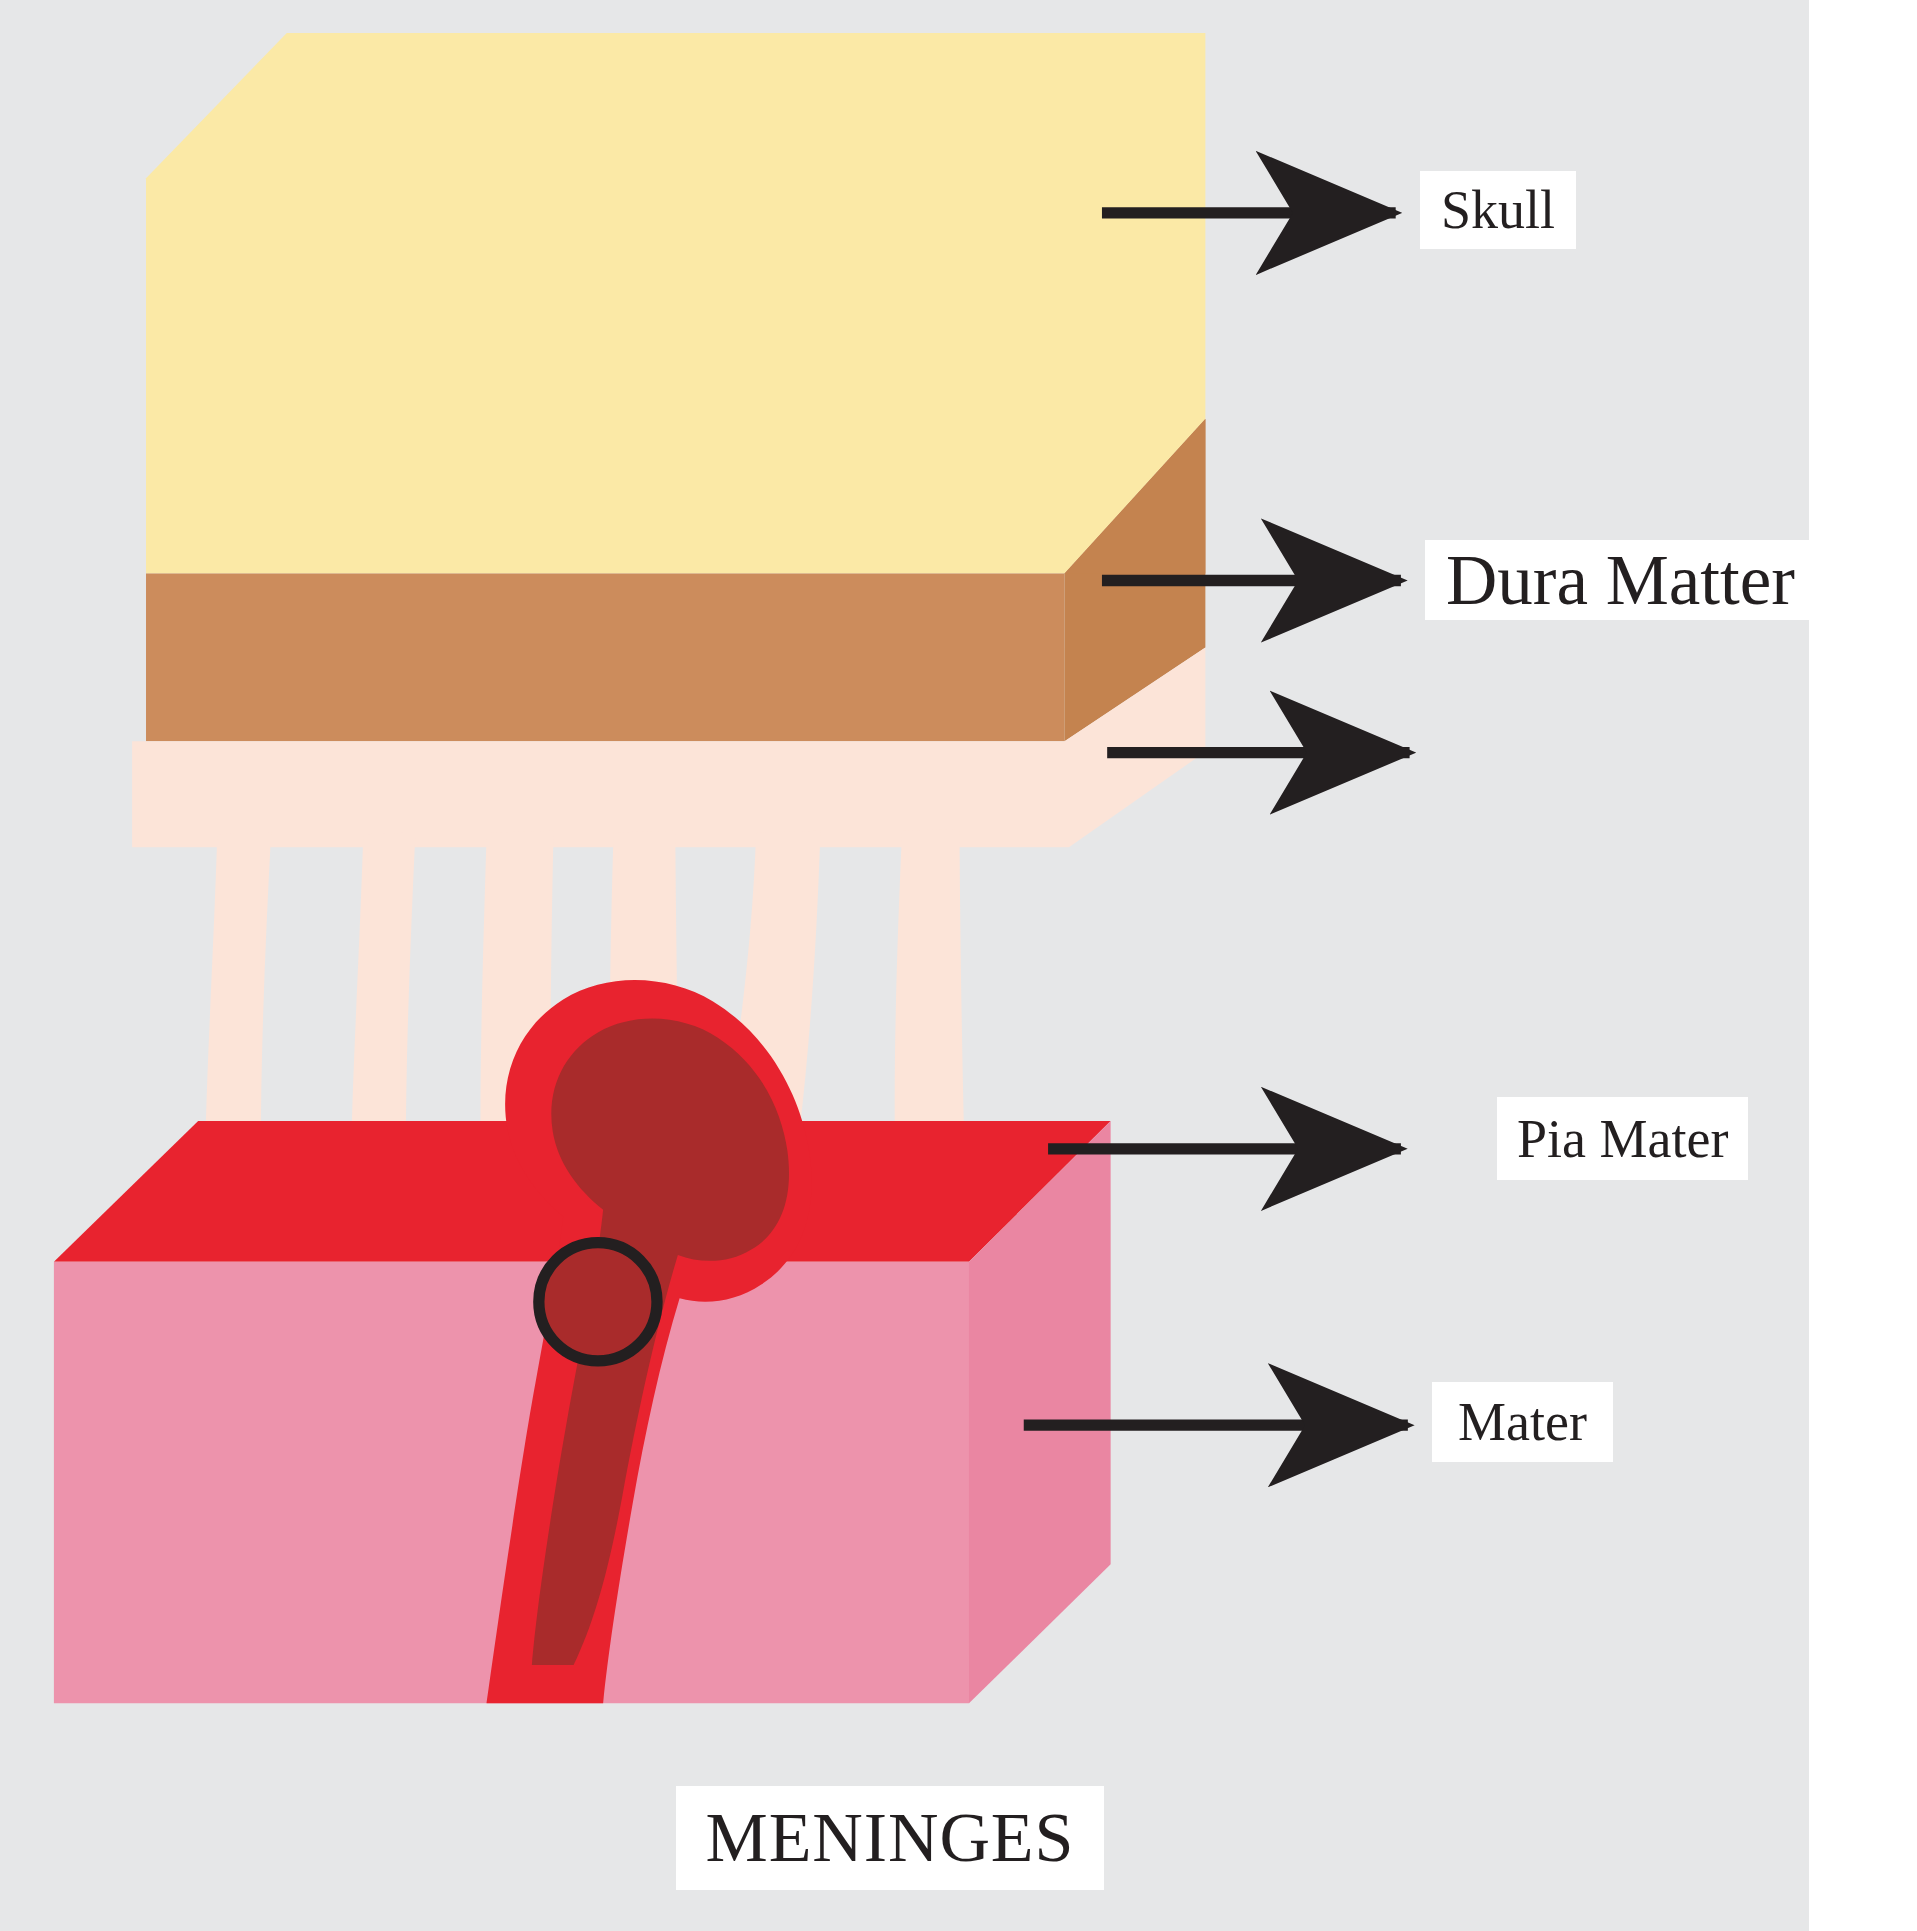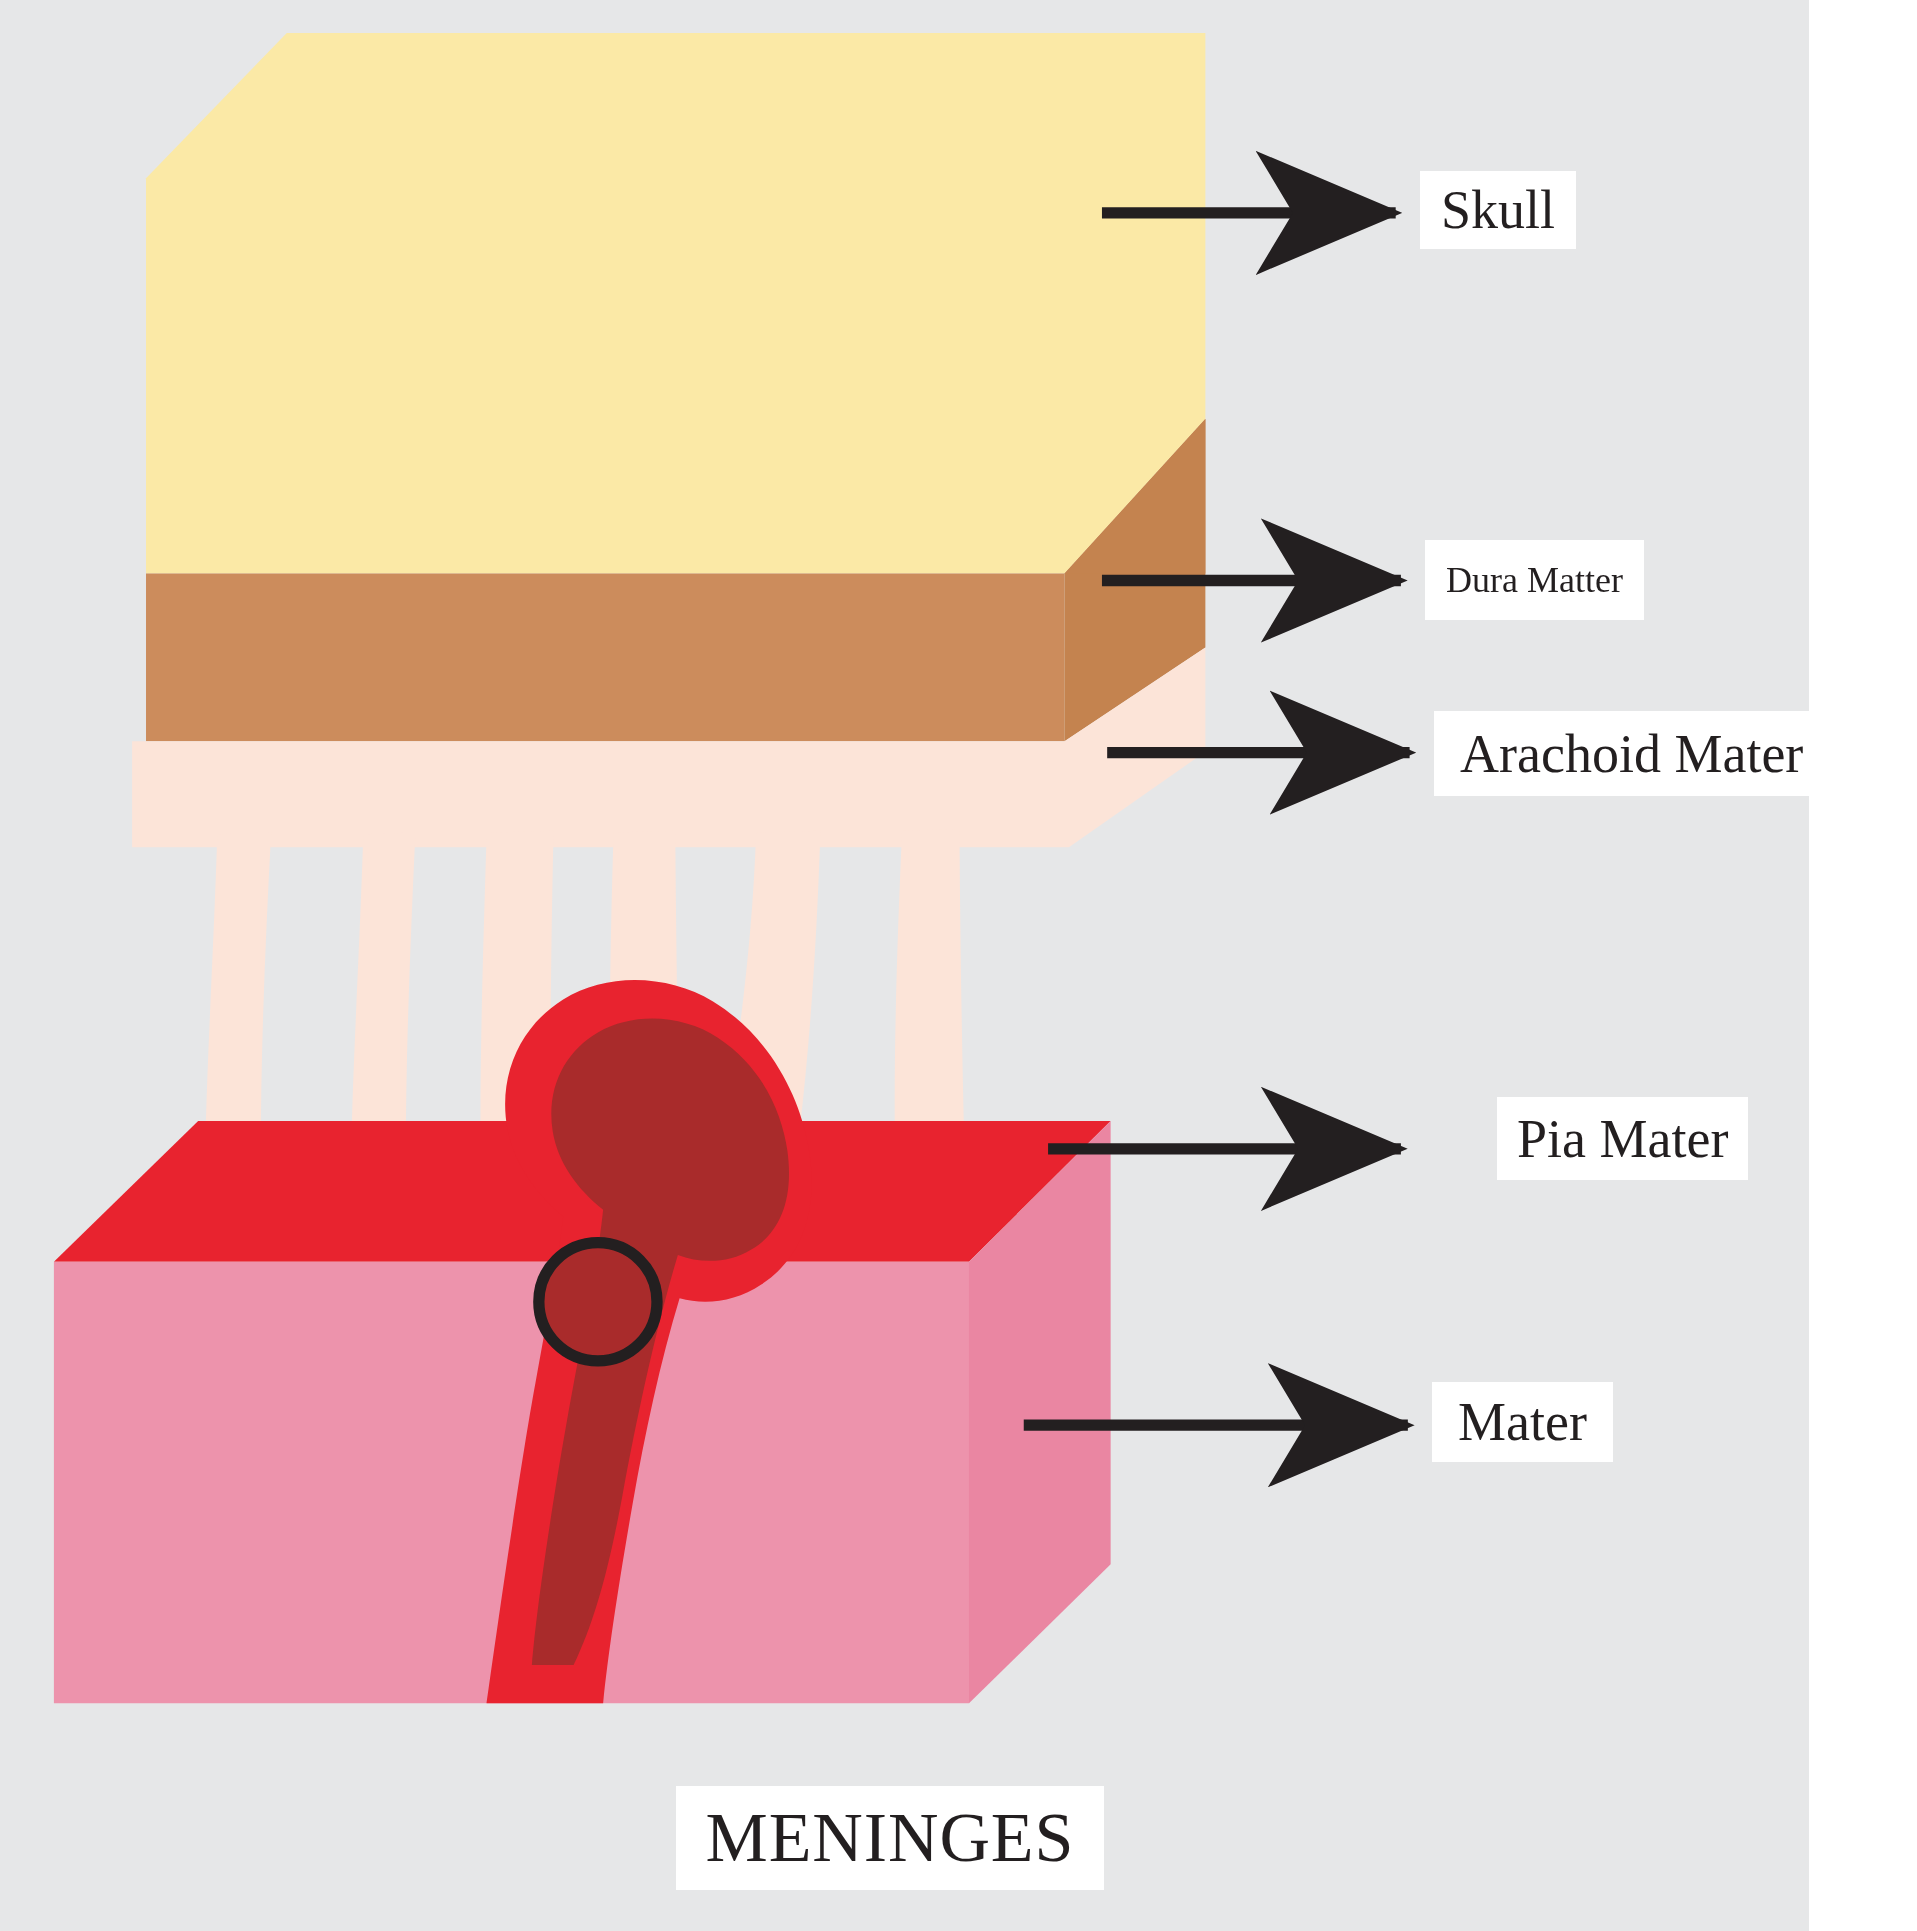--- a/index.html
+++ b/index.html
@@ -31,21 +31,21 @@
     font-family: "Liberation Serif", "DejaVu Serif", serif;
     font-weight: 400;
     white-space: nowrap;
     display: flex;
     align-items: center;
     box-sizing: border-box;
   }
   .callout span { display: block; line-height: 1; }
 
   .lbl-skull    { left: 1420px; top: 171px;  height: 78px;  padding: 0 21px; font-size: 54px; }
-  .lbl-dura     { left: 1425px; top: 540px;  height: 80px;  padding: 8px 21px; font-size: 36px; }
+  .lbl-dura     { left: 1425px; top: 540px;  height: 80px;  padding: 8px 21px; font-size: 71px; }
   .lbl-arach    { left: 1434px; top: 711px;  height: 85px;  padding: 0 26px; font-size: 54px; }
   .lbl-pia      { left: 1461px; top: 1097px; height: 83px;  padding: 0 20px; font-size: 54px; margin-left: 36px; }
   .lbl-brain    { left: 1432px; top: 1382px; height: 80px;  padding: 0 26px; font-size: 54px; }
 
   .title-box {
     position: absolute;
     left: 676px;
     top: 1786px;
     height: 104px;
     padding: 0 29.5px;
@@ -207,23 +207,20 @@
       <line x1="1178" y1="1640" x2="1620" y2="1640" marker-end="url(#arrowhead)"></line>
     </g>
   </svg>
 
   <div class="callout lbl-skull">
     <span>Skull</span>
   </div>
   <div class="callout lbl-dura">
     <span>Dura Matter</span>
   </div>
-  <div class="callout lbl-arach">
-    <span>Arachoid Mater</span>
-  </div>
   <div class="callout lbl-pia">
     <span>Pia Mater</span>
   </div>
   <div class="callout lbl-brain">
     <span>Mater</span>
   </div>
 
   <div class="title-box">
     <span>MENINGES</span>
   </div>

